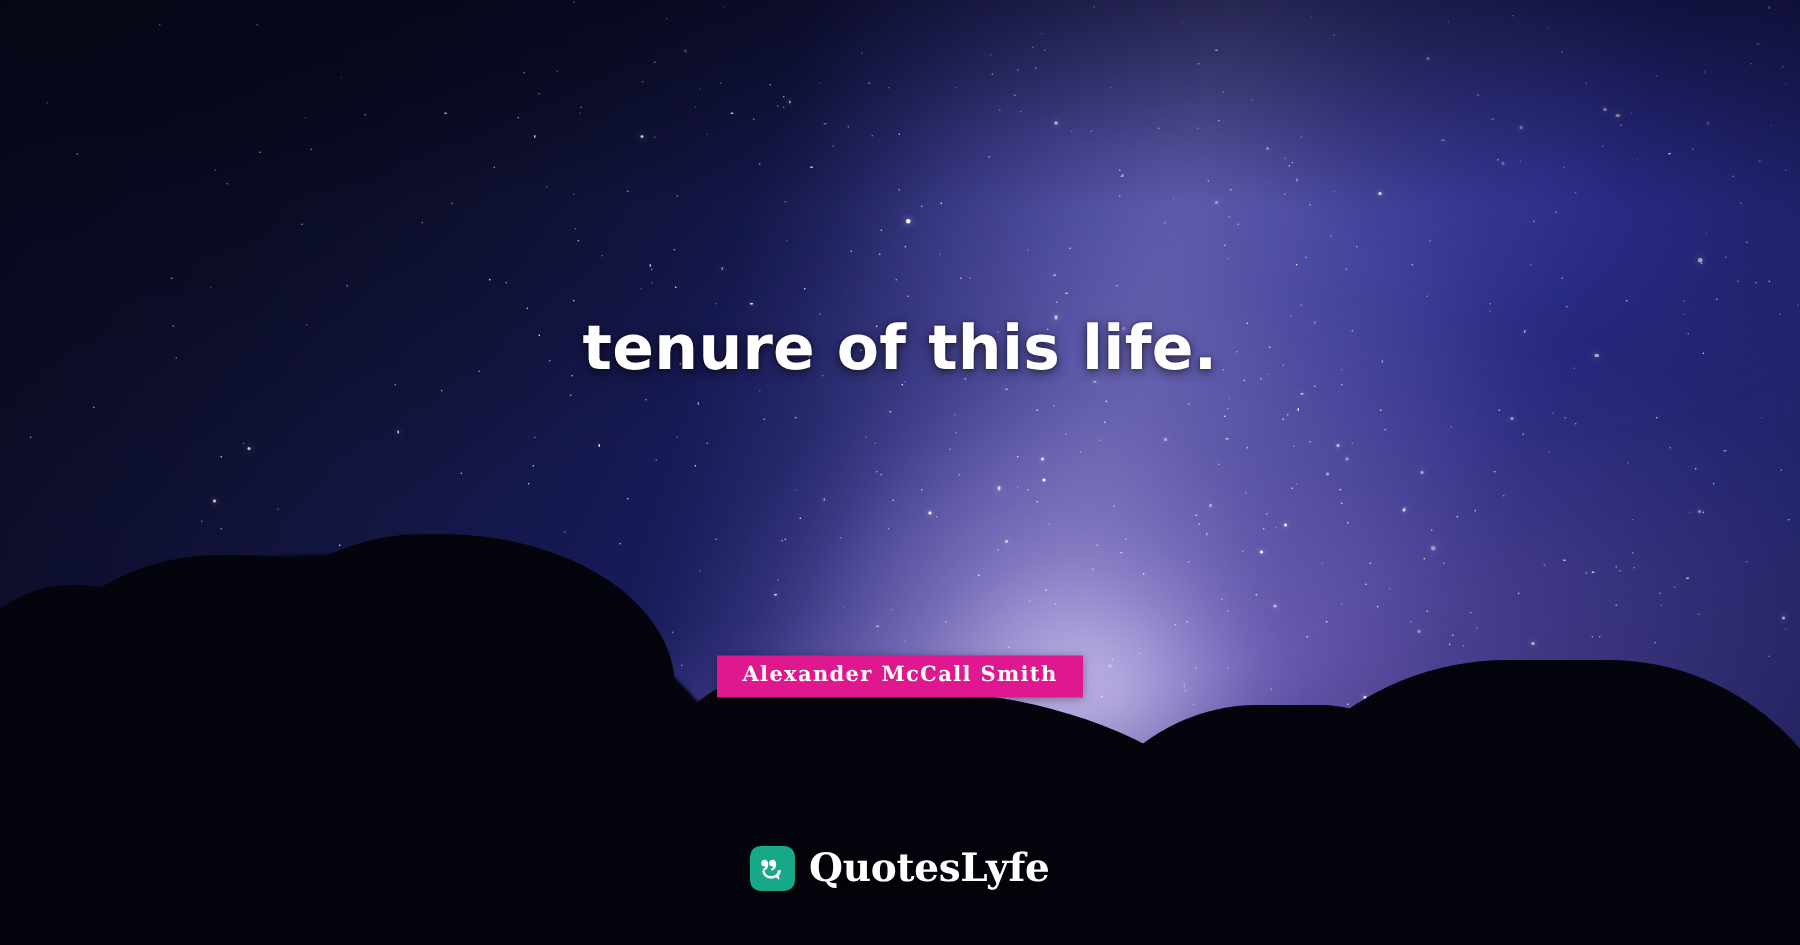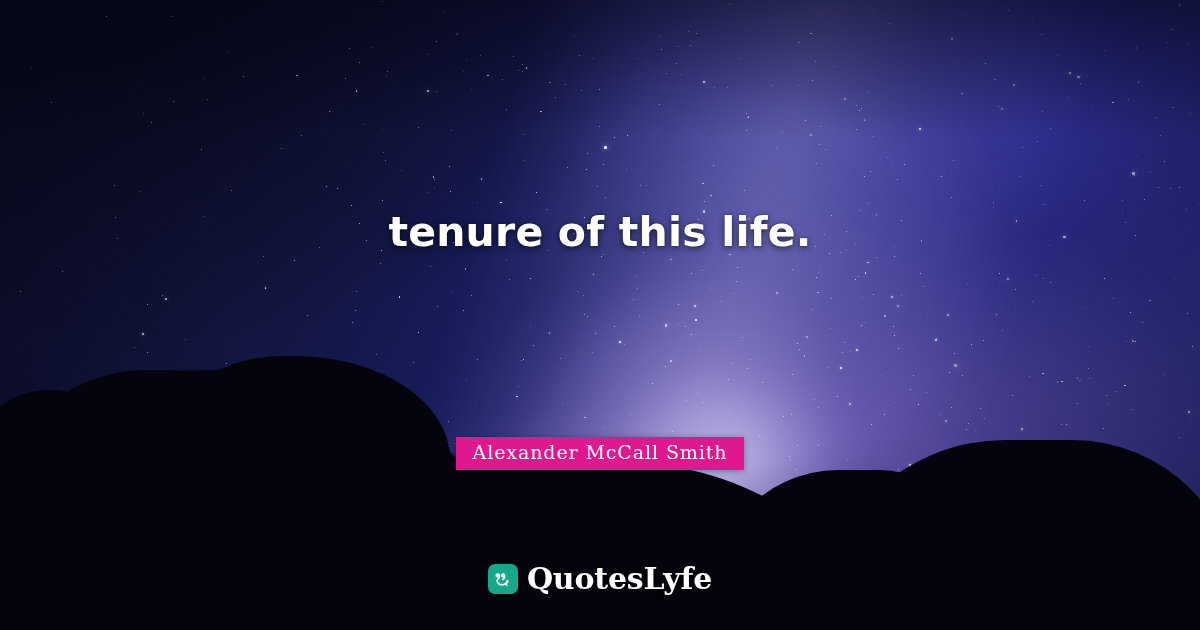--- a/index.html
+++ b/index.html
@@ -163,22 +163,22 @@
     position: absolute;
     left: 0; right: 0;
     top: 437px;
     text-align: center;
   }
   .author-badge {
     display: inline-block;
     background: #e0188f;
     color: #ffffff;
     font-family: "DejaVu Serif", serif;
-    font-size: 19px;
-    font-weight: normal;
+    font-size: 14px;
+    font-weight: bold;
     letter-spacing: 0.9px;
     padding: 6px 17px 7px 17px;
     line-height: 1.05;
     box-shadow: 0 1px 6px rgba(0,0,0,0.35);
   }
 
   
   .brand {
     position: absolute;
     left: 0; right: 0;
@@ -195,21 +195,21 @@
     background: #17a88a;
     display: flex;
     align-items: center;
     justify-content: center;
     flex: 0 0 auto;
     box-shadow: 0 1px 4px rgba(0,0,0,0.4);
   }
   .brand-name {
     font-family: "DejaVu Serif", serif;
     font-weight: bold;
-    font-size: 30px;
+    font-size: 26px;
     color: #ffffff;
     letter-spacing: -0.2px;
     text-shadow: 0 2px 6px rgba(0,0,0,0.55);
     line-height: 1;
   }
 </style>
 </head>
 <body>
 
 <div class="quote-card">

